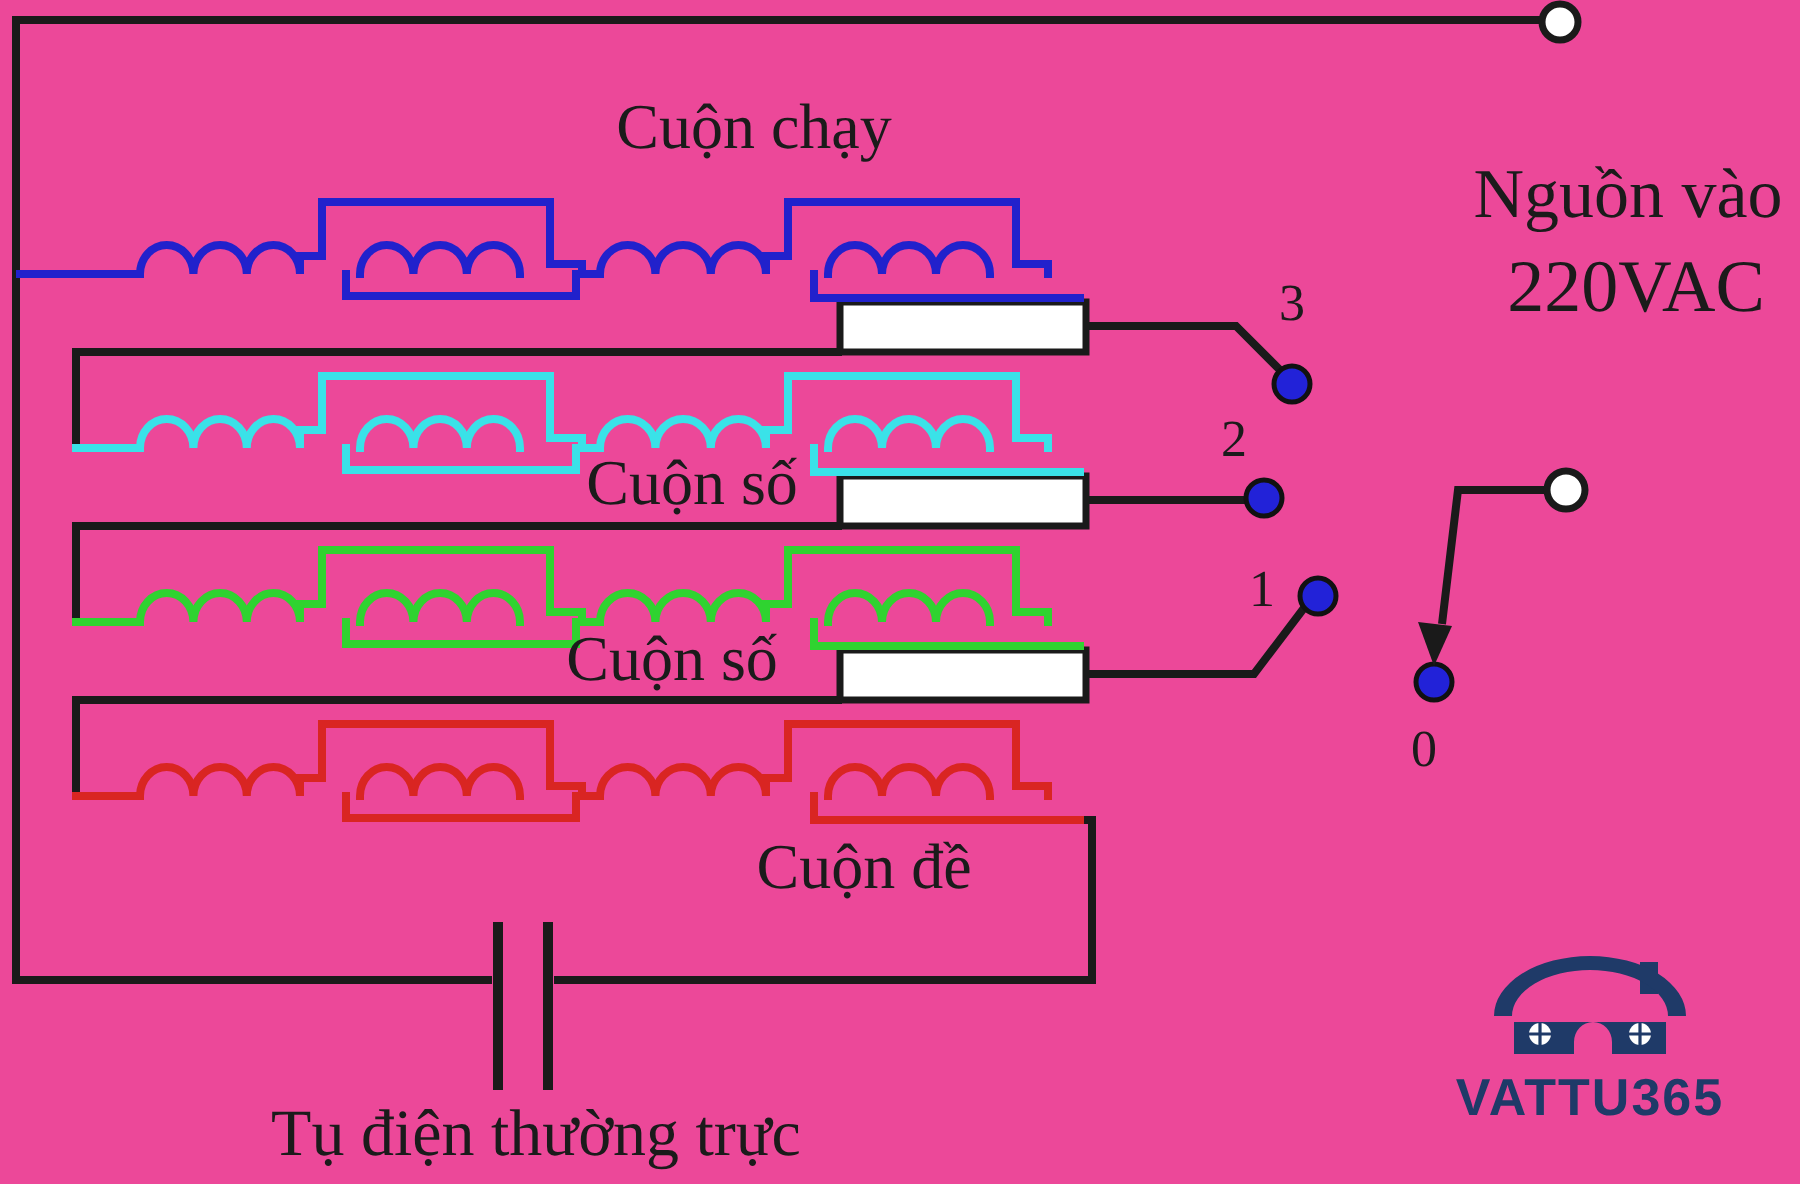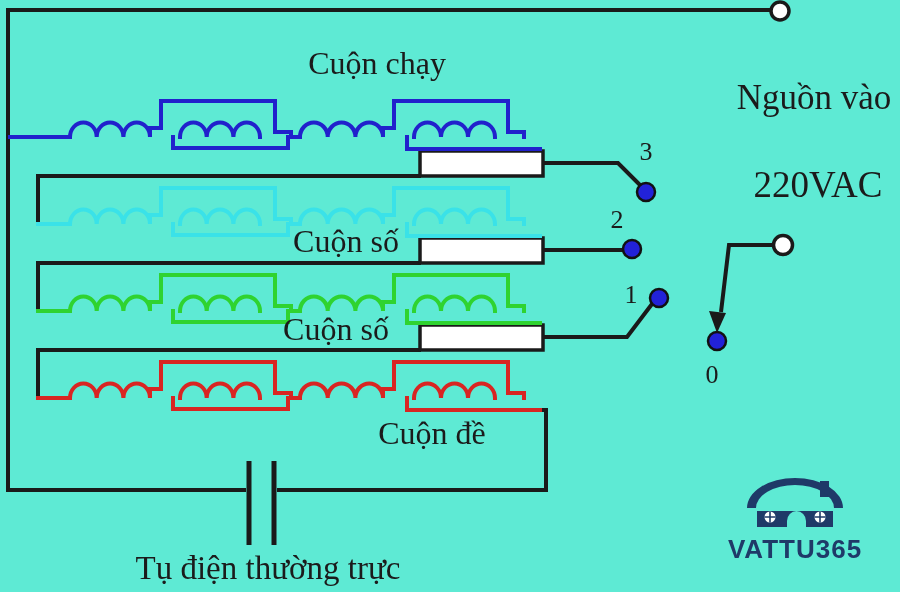--- a/index.html
+++ b/index.html
@@ -1,17 +1,17 @@
 <!DOCTYPE html>
 <html><head>
 <meta charset="utf-8">
 <style>
   html,body{margin:0;padding:0;background:#ffffff;}
   .stage{
-    position:relative;width:900px;height:592px;background:#5eead4;
+    position:relative;width:900px;height:592px;background:#ec4899;
     font-family:"Liberation Serif","DejaVu Serif",serif;overflow:hidden;
   }
   .stage svg{position:absolute;left:0;top:0;}
   .lbl{
     position:absolute;transform:translate(-50%,-50%);
     color:#1b1b1b;white-space:nowrap;line-height:1;
   }
   .lbl-coil{font-size:32px;}
   .lbl-cap{font-size:33px;}
   .lbl-src1{font-size:35px;}
@@ -97,21 +97,21 @@
       <path d="M 757 511 H 833 V 527 H 806 V 521 A 9.5 10 0 0 0 787 521 V 527 H 757 Z"></path>
       <circle cx="770" cy="517" r="5.5" fill="#ffffff"></circle>
       <circle cx="820" cy="517" r="5.5" fill="#ffffff"></circle>
       <path d="M 764.5 517 H 775.5 M 770 511.5 V 522.5 M 814.5 517 H 825.5 M 820 511.5 V 522.5" stroke-width="1.6" fill="none" stroke="#1f3a68"></path>
     </g>
   </svg>
 
   <div class="lbl lbl-coil" style="left:377px;top:63px;">Cuộn chạy</div>
 
   <div class="lbl lbl-src1" style="left:814px;top:97px;">Nguồn vào</div>
-  <div class="lbl lbl-src2" style="left:818px;top:144px;margin-top:40px;">220VAC</div>
+  <div class="lbl lbl-src2" style="left:818px;top:144px;">220VAC</div>
 
   <div class="lbl lbl-coil" style="left:346px;top:241px;">Cuộn số</div>
 
   <div class="lbl lbl-coil" style="left:336px;top:329px;">Cuộn số</div>
 
   <div class="lbl lbl-cap" style="left:268px;top:568px;">Tụ điện thường trực</div>
 
   <div class="lbl lbl-coil" style="left:432px;top:433px;">Cuộn đề</div>
 
   <div class="lbl lbl-num" style="left:646px;top:152px;">3</div>

